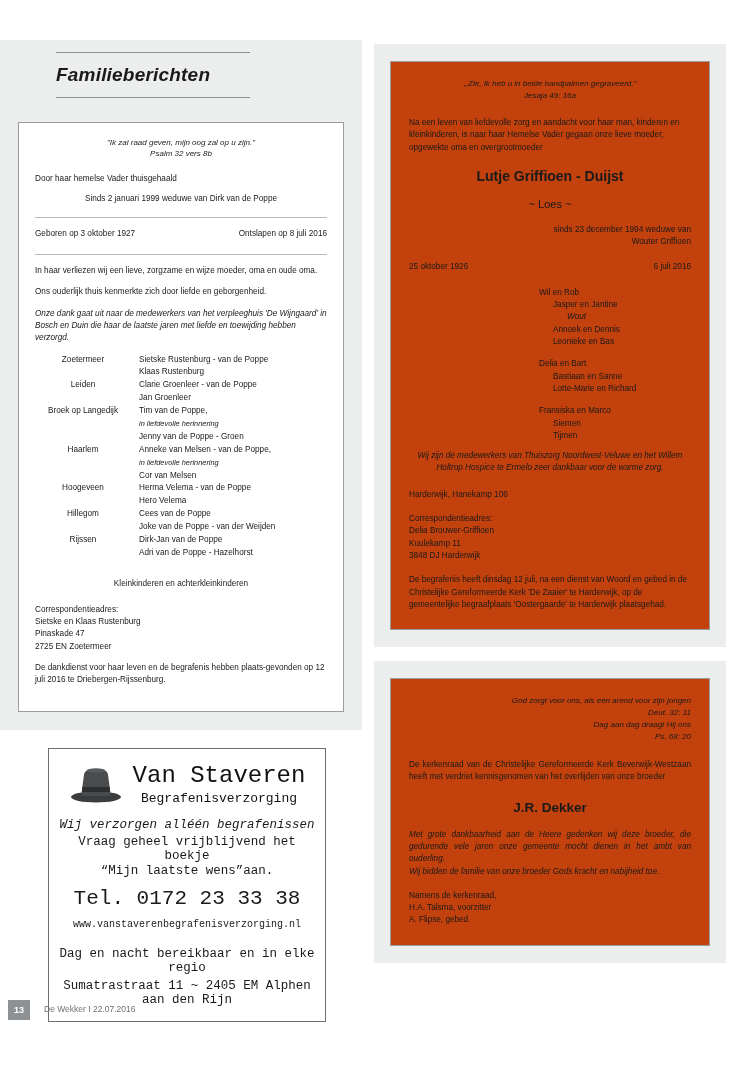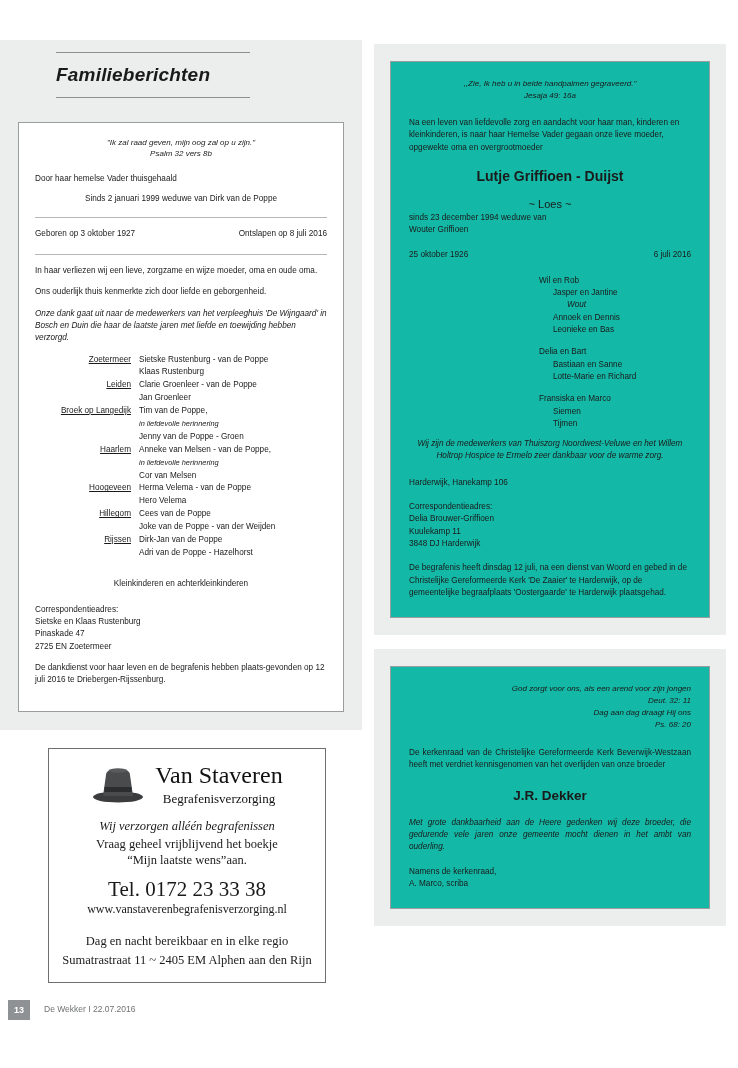--- a/index.html
+++ b/index.html
@@ -114,42 +114,41 @@
     width: 100%;
     border-collapse: collapse;
     font-size: 8.2px;
     margin-top: 6px;
   }
   .family-table td {
     vertical-align: top;
     padding: 0 0 1px 0;
   }
   .family-table td.place {
-    text-align: right;
+    text-align: center;
     width: 96px;
     padding-right: 8px;
     white-space: nowrap;
-    text-decoration: underline;
   }
   .family-table td.names { text-align: left; }
   .names .it { font-style: italic; font-size: 7.4px; }
   .spacer-row td { height: 9px; }
 
   .center-note { text-align: center; font-size: 8.2px; margin-top: 8px; }
 
   .addr-block { font-size: 8.2px; line-height: 1.5; margin-top: 14px; }
 
   
   .funeral-ad {
     background: #ffffff;
     border: 1px solid #6d6f71;
     margin: 18px 36px 0 48px;
     padding: 14px 10px 14px 10px;
     text-align: center;
-    font-family: Liberation Serif, serif;
+    font-family: Liberation Mono, monospace;
   }
   .fa-top {
     display: flex;
     align-items: center;
     justify-content: center;
     gap: 10px;
   }
   .fa-logo { width: 54px; height: 40px; }
   .fa-titles { text-align: center; }
   .fa-title {
@@ -159,59 +158,59 @@
   }
   .fa-sub {
     font-size: 13px;
     color: #111;
     margin-top: 2px;
   }
   .fa-l1 { font-size: 12.5px; font-style: italic; margin-top: 12px; }
   .fa-l2 { font-size: 12.5px; margin-top: 3px; }
   .fa-l3 { font-size: 12.5px; margin-top: 1px; }
   .fa-tel { font-size: 21px; margin-top: 9px; }
-  .fa-web { font-size: 12px; margin-top: 0; }
+  .fa-web { font-size: 10px; margin-top: 9px; }
   .fa-l4 { font-size: 12.5px; margin-top: 17px; }
   .fa-l5 { font-size: 12.5px; margin-top: 4px; }
 
   
   .right-col {
     position: absolute;
     left: 374px;
     top: 44px;
     width: 352px;
   }
   .right-panel {
     background: #eceded;
     padding: 17px 16px;
   }
   .right-panel + .right-panel { margin-top: 14px; }
 
   .rc-card {
-    background: #14b8a6;
+    background: #c2410c;
     border: 1px solid #9a9c9e;
     padding: 16px 18px 18px 18px;
   }
 
   .rc-quote {
     text-align: center;
     font-style: italic;
     font-size: 8px;
     line-height: 1.45;
     margin-bottom: 16px;
   }
   .rc-intro { font-size: 8.2px; line-height: 1.5; margin-bottom: 14px; }
   .rc-name {
     text-align: center;
     font-size: 14px;
     font-weight: bold;
     margin: 4px 0 14px 0;
   }
-  .rc-alias { text-align: center; font-size: 11px; margin-bottom: 2px; }
-  .rc-widow { text-align: left; font-size: 8.2px; line-height: 1.45; margin-bottom: 14px; }
+  .rc-alias { text-align: center; font-size: 11px; margin-bottom: 14px; }
+  .rc-widow { text-align: right; font-size: 8.2px; line-height: 1.45; margin-bottom: 14px; }
   .rc-dates {
     display: flex;
     justify-content: space-between;
     font-size: 8.2px;
     margin: 12px 0 16px 0;
   }
   .rc-family {
     font-size: 8.2px;
     line-height: 1.5;
     margin-left: 130px;
@@ -497,24 +496,26 @@
           <span>Deut. 32: 11</span><br>
           <span>Dag aan dag draagt Hij ons</span><br>
           <span>Ps. 68: 20</span>
         </div>
 
         <div class="rc2-para">De kerkenraad van de Christelijke Gereformeerde Kerk Beverwijk-Westzaan heeft met verdriet kennisgenomen van het overlijden van onze broeder</div>
 
         <div class="rc2-name">J.R. Dekker</div>
 
         <div class="rc2-italic">Met grote dankbaarheid aan de Heere gedenken wij deze broeder, die gedurende vele jaren onze gemeente mocht dienen in het ambt van ouderling.</div>
+        <div class="rc2-italic">Wij bidden de familie van onze broeder Gods kracht en nabijheid toe.</div>
 
         <div class="rc2-sign" id="dekker-sign">
             <div>Namens de kerkenraad,</div>
-            <div>A. Marco, scriba</div>
+            <div>H.A. Talsma, voorzitter</div>
+            <div>A. Flipse, gebed</div>
           </div>
       </div>
     </div>
 
   </div>
 
   <div class="footer">
     <div class="page-badge">13</div>
     <div class="footer-text">De Wekker  I  22.07.2016</div>
   </div>

